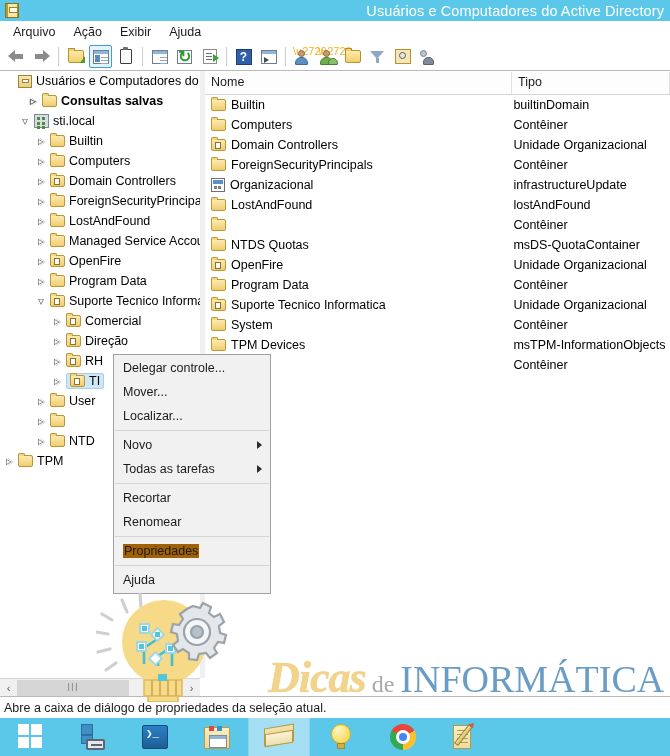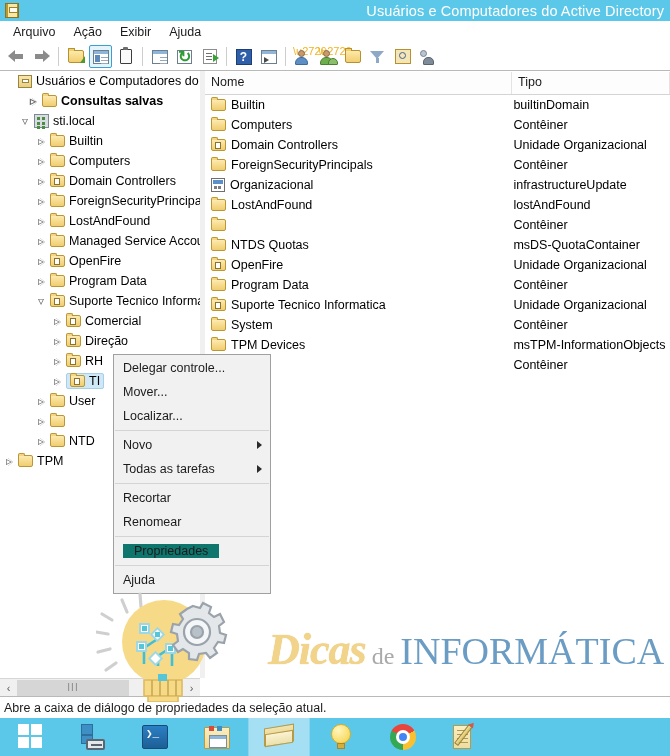--- a/index.html
+++ b/index.html
@@ -311,29 +311,29 @@
   }
   .ctx-item {
     height:24px; display:flex; align-items:center; font-size:12.5px; color:#1b1b1b;
     padding-left:9px; padding-right:8px; position:relative; box-sizing:border-box;
   }
   .ctx-item .arrow {
     margin-left:auto; width:0; height:0;
     border-top:4px solid transparent; border-bottom:4px solid transparent; border-left:5px solid #2b2b2b;
   }
   .ctx-sep { height:1px; background:#d4d4d4; margin:2px 1px; }
-  .ctx-item .hl { background:#0f766e; padding:0 11px; }
+  .ctx-item .hl { background:#a16207; padding:0 1px; }
 
   
   .watermark {
     position:absolute; left:96px; top:592px; width:540px; height:110px;
     z-index:60; pointer-events:none;
   }
   .wm-text {
-    position:absolute; left:172px; top:32px; white-space:nowrap;
+    position:absolute; left:172px; top:60px; white-space:nowrap;
   }
   .wm-dicas {
     font-family:"Liberation Serif", serif; font-style:italic; font-weight:bold;
     font-size:44px; color:#f2d38a; letter-spacing:-1px;
     text-shadow: 0 0 1px #e0bb63;
   }
   .wm-de {
     font-family:"Liberation Serif", serif; font-size:24px; color:#a9a9a9; margin:0 6px;
   }
   .wm-inf {

